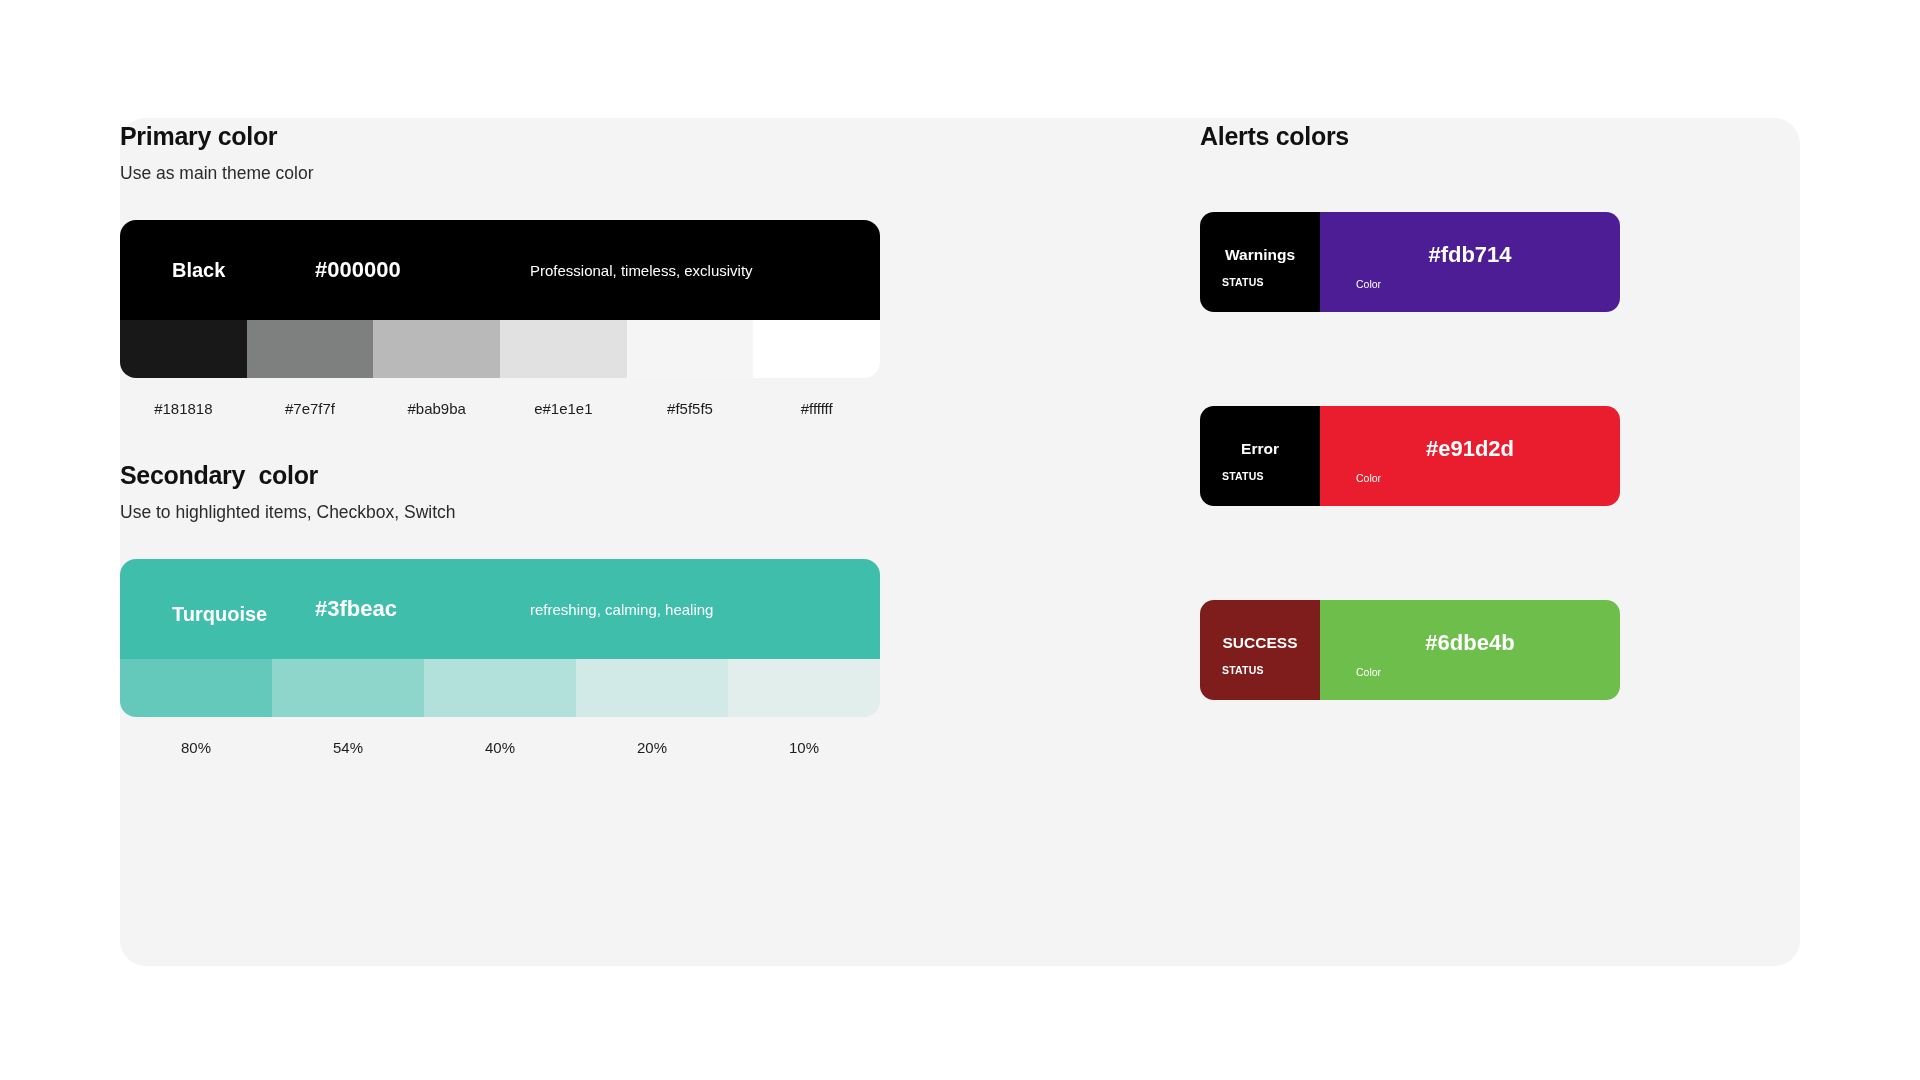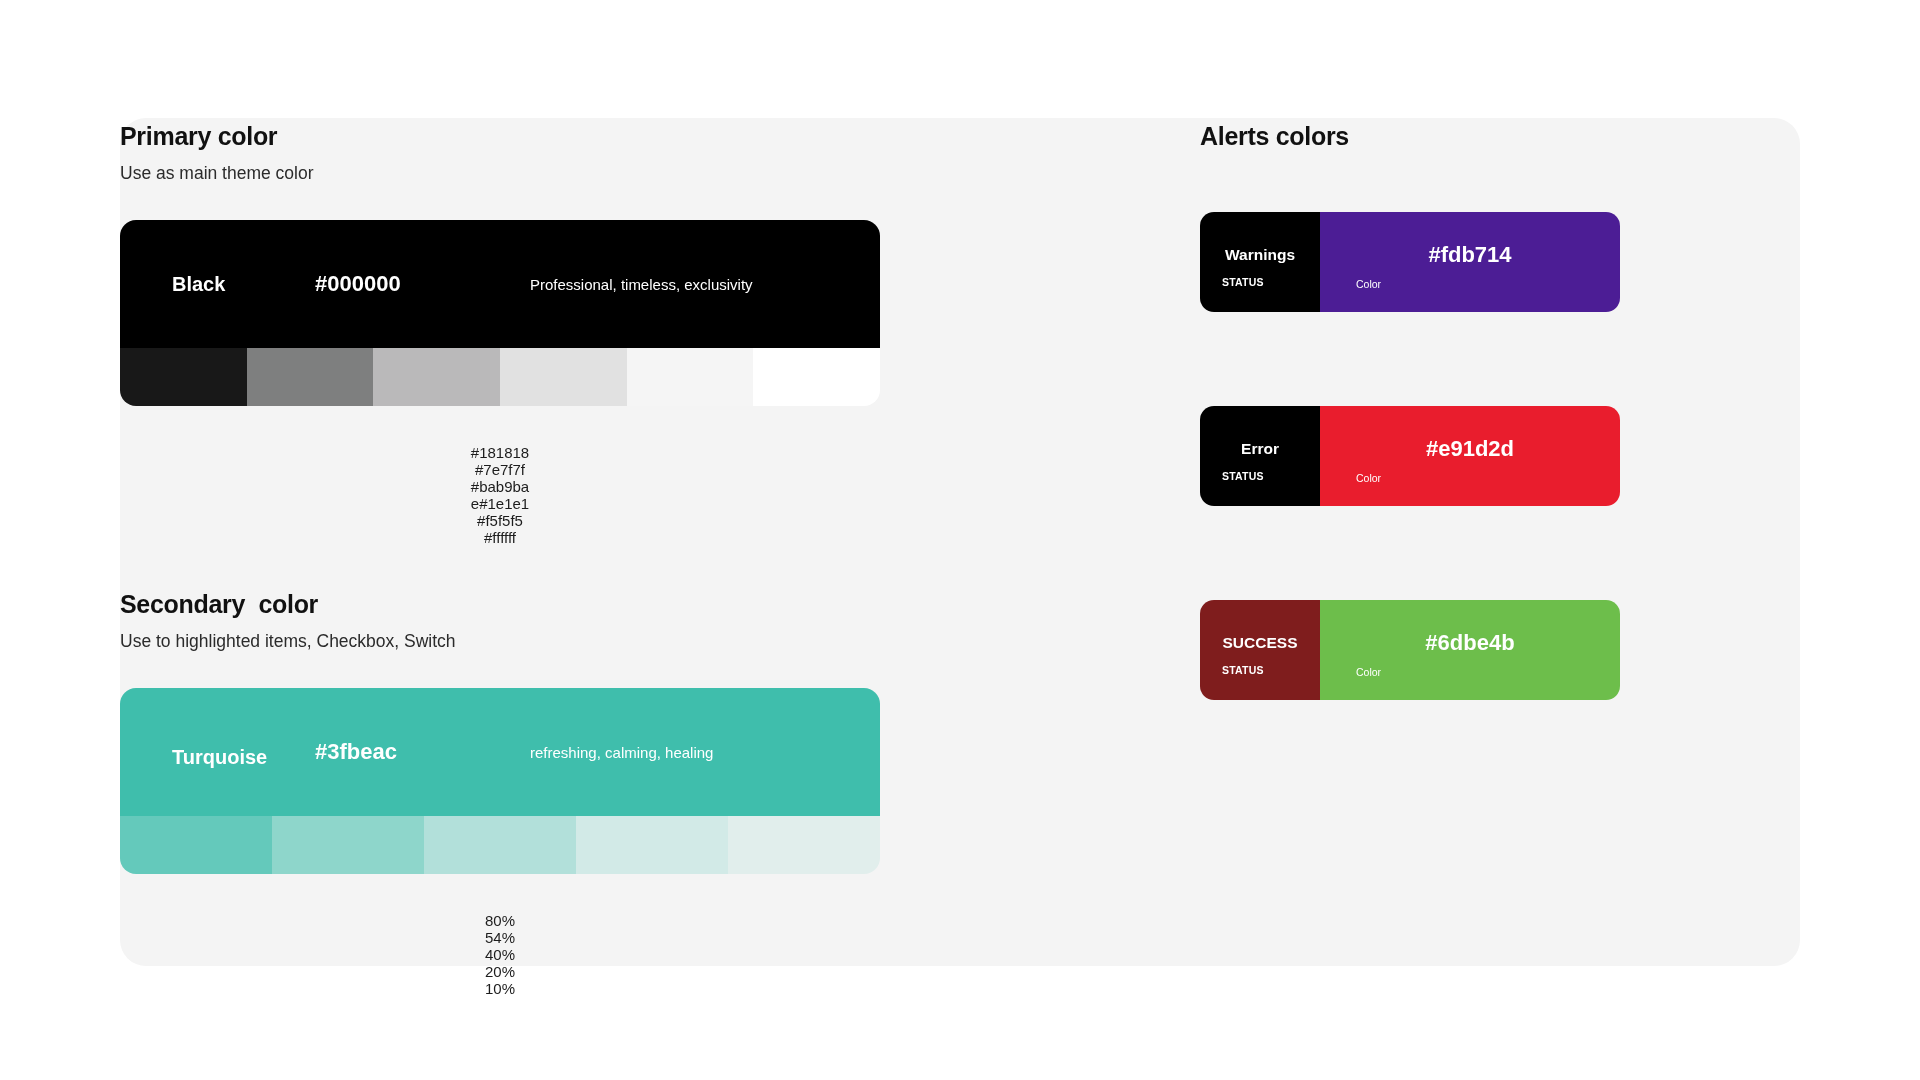--- a/index.html
+++ b/index.html
@@ -51,21 +51,21 @@
     font-size: 17.5px;
     color: #2b2b2b;
     font-weight: 400;
   }
 
   
   .block { margin-top: 36px; position: relative; }
 
   .band {
     position: relative;
-    height: 128px;
+    height: 100px;
     border-top-left-radius: 16px;
     border-top-right-radius: 16px;
     display: flex;
     align-items: center;
   }
   .band.black { background: #000000; }
   .band.turq  { background: #3fbeac; }
 
   .band-name {
     color: #ffffff;
@@ -89,21 +89,21 @@
   
   .tints {
     display: flex;
     height: 58px;
     border-bottom-left-radius: 16px;
     border-bottom-right-radius: 16px;
     overflow: hidden;
   }
   .tints .cell { flex: 1 1 0; height: 100%; }
 
-  .labels { display: flex; margin-top: 38px; flex-direction: column; }
+  .labels { display: flex; margin-top: 22px; }
   .labels .lab {
     flex: 1 1 0;
     text-align: center;
     font-size: 15px;
     color: #1d1d1d;
   }
 
   
   .col-right {
     position: absolute;

